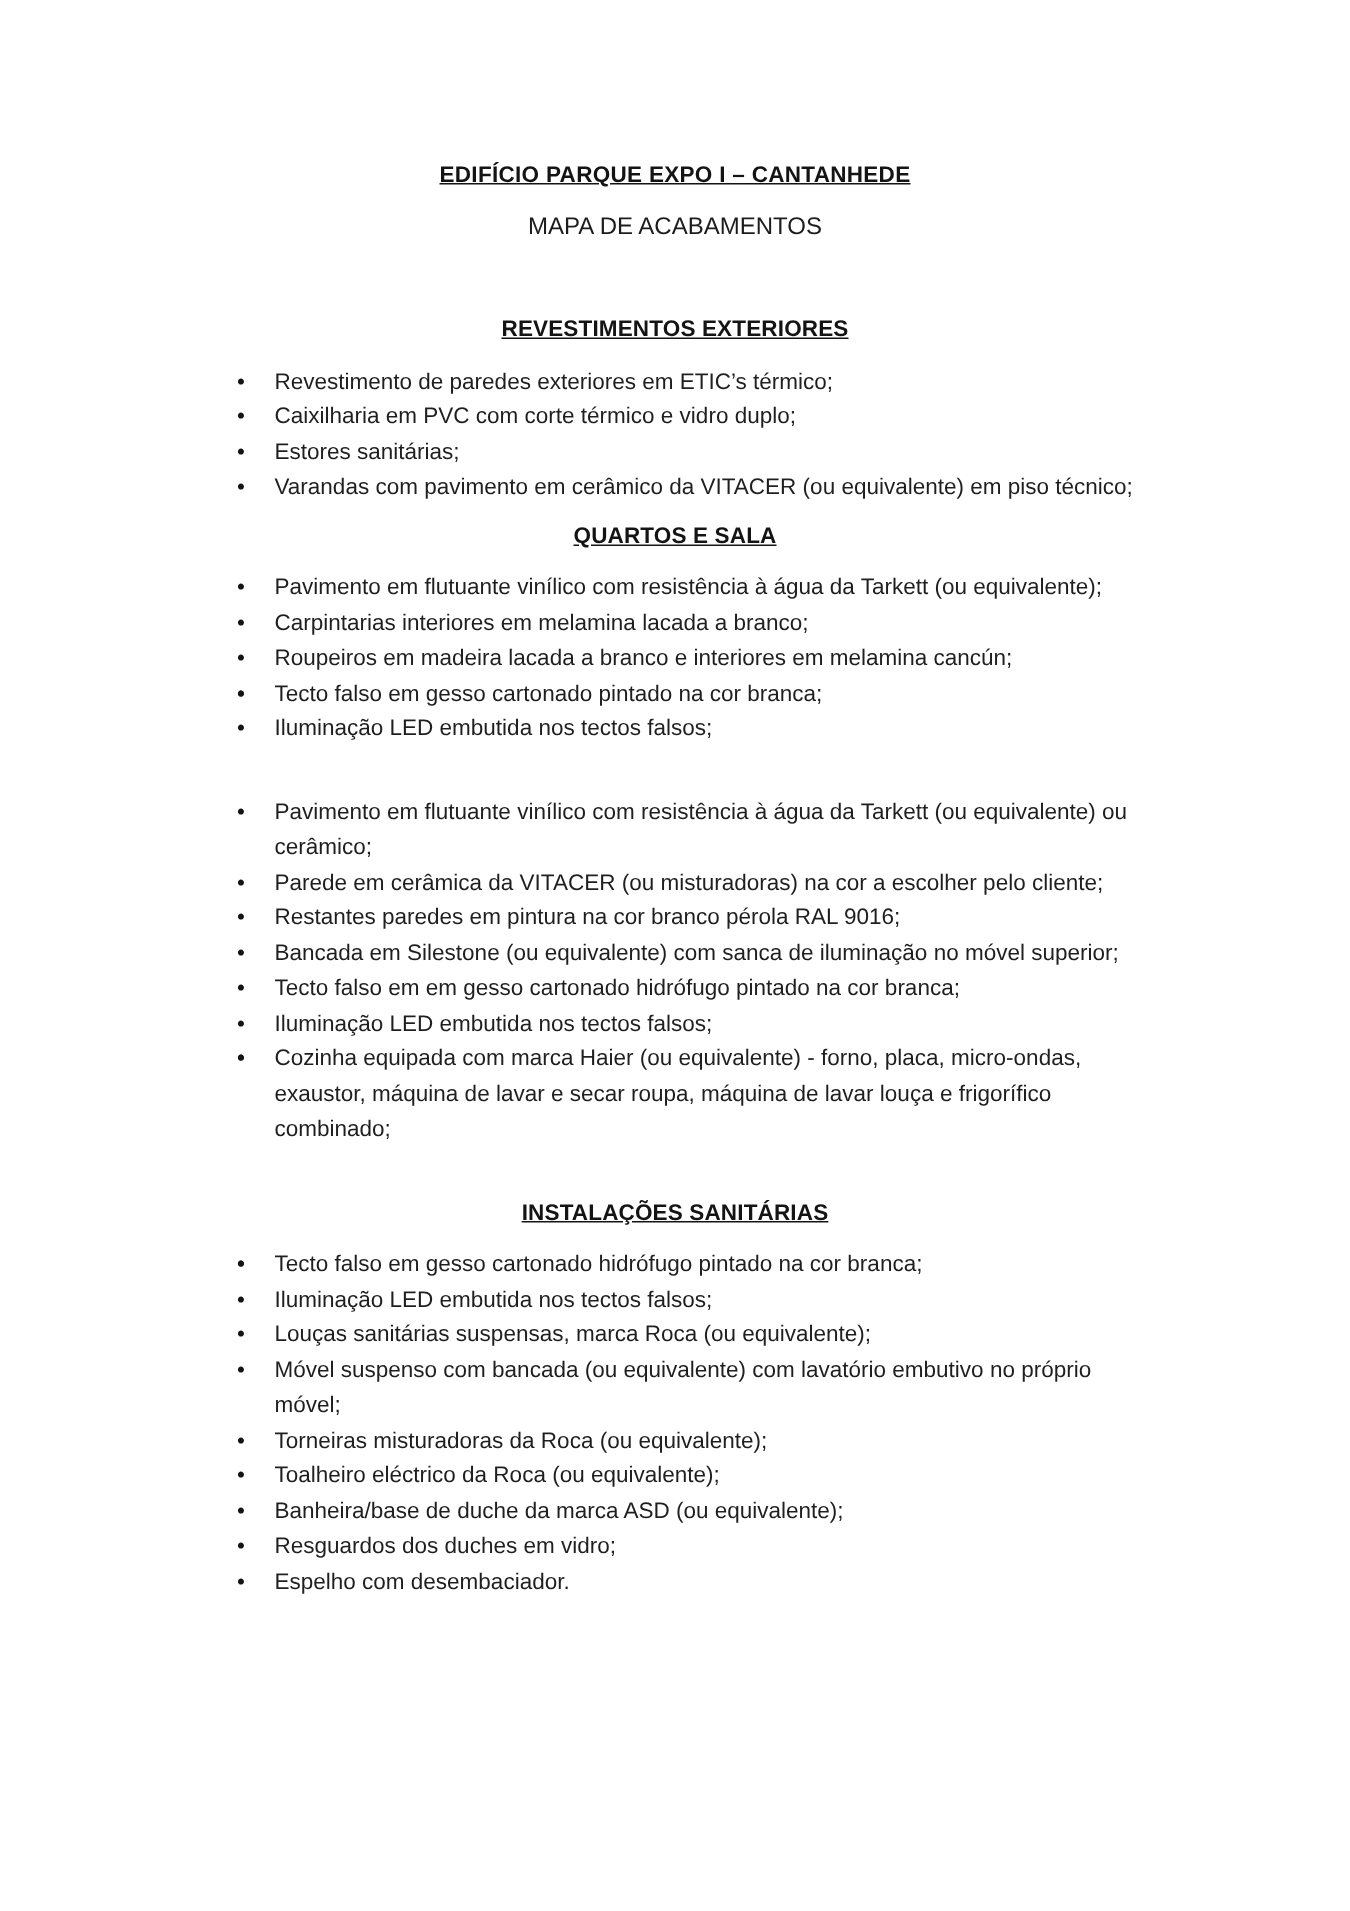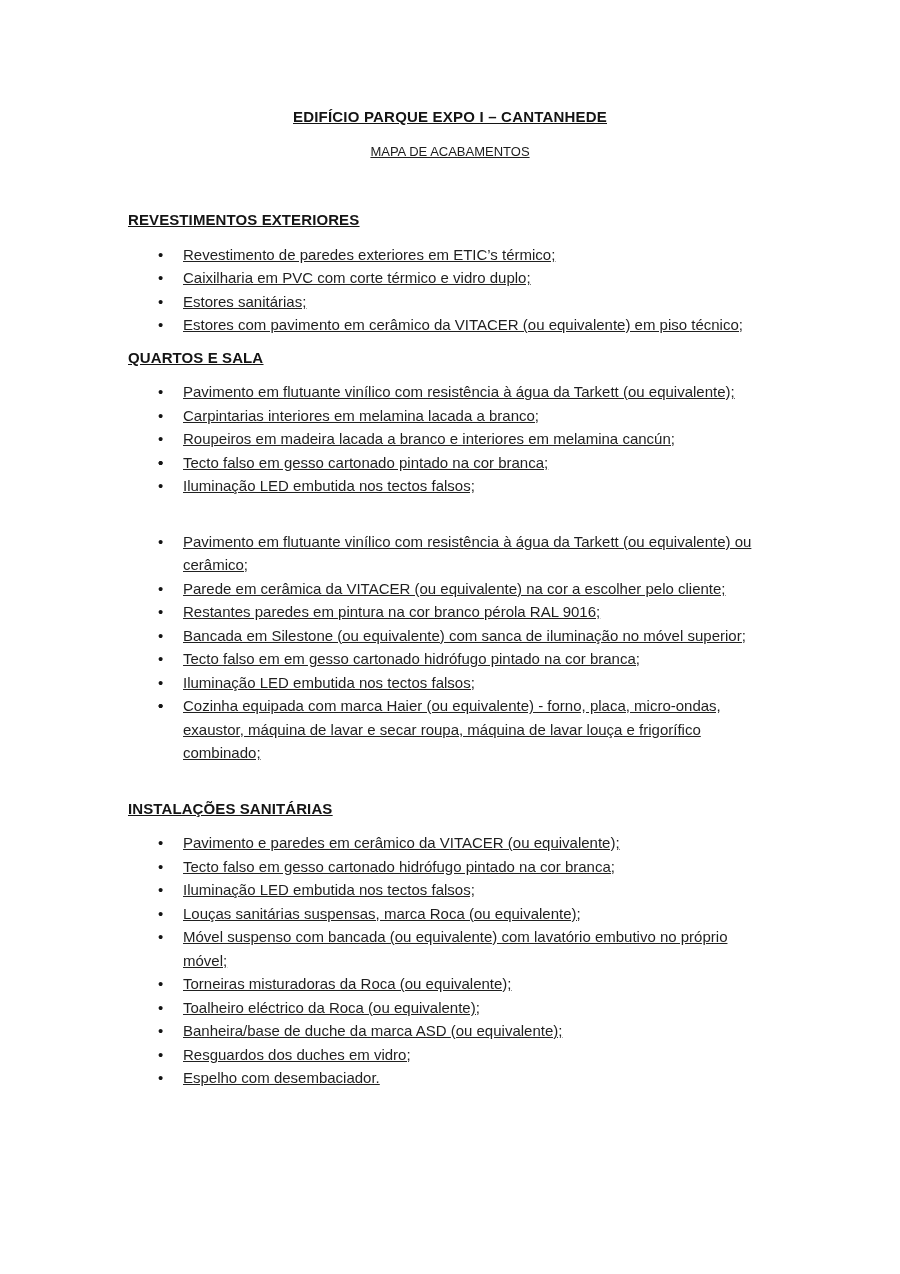--- a/index.html
+++ b/index.html
@@ -8,51 +8,51 @@
     background: #ffffff;
   }
   .page {
     position: relative;
     width: 900px;
     height: 1274px;
     background: #ffffff;
     overflow: hidden;
     font-family: "Liberation Sans", sans-serif;
     color: #212121;
-    text-decoration: underline;
   }
   .doc {
     padding: 105px 128px 0 128px;
   }
   .doc-title {
     margin: 0;
     font-size: 15px;
     line-height: 23.5px;
     font-weight: bold;
     text-align: center;
     text-decoration: underline;
     letter-spacing: 0.2px;
     color: #141414;
   }
   .doc-subtitle {
     margin: 11.5px 0 0 0;
-    font-size: 13px;
+    font-size: 16px;
     line-height: 23.5px;
     font-weight: normal;
     text-align: center;
     color: #1c1c1c;
   }
   .doc-section h2 {
     margin: 0;
     font-size: 15px;
     line-height: 23.5px;
     font-weight: bold;
     text-decoration: underline;
     letter-spacing: 0.1px;
     color: #141414;
+    text-align: center;
   }
   .doc-section { margin-top: 9px; }
   .doc-section.sec-0 { margin-top: 44.5px; }
   .doc-section.sec-1 { margin-top: 9px; }
   .doc-section.sec-2 { margin-top: 32px; }
   .doc-section.sec-3 { margin-top: 32px; }
   .doc-section ul {
     list-style: none;
     margin: 11px 0 0 0;
     padding: 0;
@@ -82,53 +82,53 @@
     <h1 class="doc-title">EDIFÍCIO PARQUE EXPO I – CANTANHEDE</h1>
 
     <p class="doc-subtitle">MAPA DE ACABAMENTOS</p>
 
     <section class="doc-section sec-0">
       <h2>REVESTIMENTOS EXTERIORES</h2>
       <ul>
           <li><span class="bullet">•</span><span>Revestimento de paredes exteriores em ETIC’s térmico;</span></li>
           <li><span class="bullet">•</span><span>Caixilharia em PVC com corte térmico e vidro duplo;</span></li>
           <li><span class="bullet">•</span><span>Estores sanitárias;</span></li>
-          <li><span class="bullet">•</span><span>Estores com pavimento em cerâmico da VITACER (ou equivalente) em piso técnico;</span></li>
+          <li><span class="bullet">•</span><span>Varandas com pavimento em cerâmico da VITACER (ou equivalente) em piso técnico;</span></li>
         </ul>
     </section>
 
     <section class="doc-section sec-1">
       <h2>QUARTOS E SALA</h2>
       <ul>
           <li><span class="bullet">•</span><span>Pavimento em flutuante vinílico com resistência à água da Tarkett (ou equivalente);</span></li>
           <li><span class="bullet">•</span><span>Carpintarias interiores em melamina lacada a branco;</span></li>
           <li><span class="bullet">•</span><span>Roupeiros em madeira lacada a branco e interiores em melamina cancún;</span></li>
           <li><span class="bullet">•</span></li>
           <li><span class="bullet">•</span><span>Tecto falso em gesso cartonado pintado na cor branca;</span></li>
           <li><span class="bullet">•</span><span>Iluminação LED embutida nos tectos falsos;</span></li>
         </ul>
     </section>
 
     <section class="doc-section sec-2">
       <ul>
           <li><span class="bullet">•</span><span>Pavimento em flutuante vinílico com resistência à água da Tarkett (ou equivalente) ou cerâmico;</span></li>
-          <li><span class="bullet">•</span><span>Parede em cerâmica da VITACER (ou equivalente) na cor a escolher pelo cliente;</span></li>
+          <li><span class="bullet">•</span><span>Parede em cerâmica da VITACER (ou misturadoras) na cor a escolher pelo cliente;</span></li>
           <li><span class="bullet">•</span><span>Restantes paredes em pintura na cor branco pérola RAL 9016;</span></li>
           <li><span class="bullet">•</span><span>Bancada em Silestone (ou equivalente) com sanca de iluminação no móvel superior;</span></li>
           <li><span class="bullet">•</span><span>Tecto falso em em gesso cartonado hidrófugo pintado na cor branca;</span></li>
           <li><span class="bullet">•</span><span>Iluminação LED embutida nos tectos falsos;</span></li>
           <li><span class="bullet">•</span></li>
           <li><span class="bullet">•</span><span>Cozinha equipada com marca Haier (ou equivalente) - forno, placa, micro-ondas, exaustor, máquina de lavar e secar roupa, máquina de lavar louça e frigorífico combinado;</span></li>
         </ul>
     </section>
 
     <section class="doc-section sec-3">
       <h2>INSTALAÇÕES SANITÁRIAS</h2>
       <ul>
-          <li><span class="bullet">•</span><span>Pavimento e paredes em cerâmico da VITACER (ou equivalente);</span></li>
+          <li><span class="bullet">•</span></li>
           <li><span class="bullet">•</span><span>Tecto falso em gesso cartonado hidrófugo pintado na cor branca;</span></li>
           <li><span class="bullet">•</span><span>Iluminação LED embutida nos tectos falsos;</span></li>
           <li><span class="bullet">•</span><span>Louças sanitárias suspensas, marca Roca (ou equivalente);</span></li>
           <li><span class="bullet">•</span><span>Móvel suspenso com bancada (ou equivalente) com lavatório embutivo no próprio móvel;</span></li>
           <li><span class="bullet">•</span><span>Torneiras misturadoras da Roca (ou equivalente);</span></li>
           <li><span class="bullet">•</span><span>Toalheiro eléctrico da Roca (ou equivalente);</span></li>
           <li><span class="bullet">•</span><span>Banheira/base de duche da marca ASD (ou equivalente);</span></li>
           <li><span class="bullet">•</span><span>Resguardos dos duches em vidro;</span></li>
           <li><span class="bullet">•</span><span>Espelho com desembaciador.</span></li>
         </ul>

